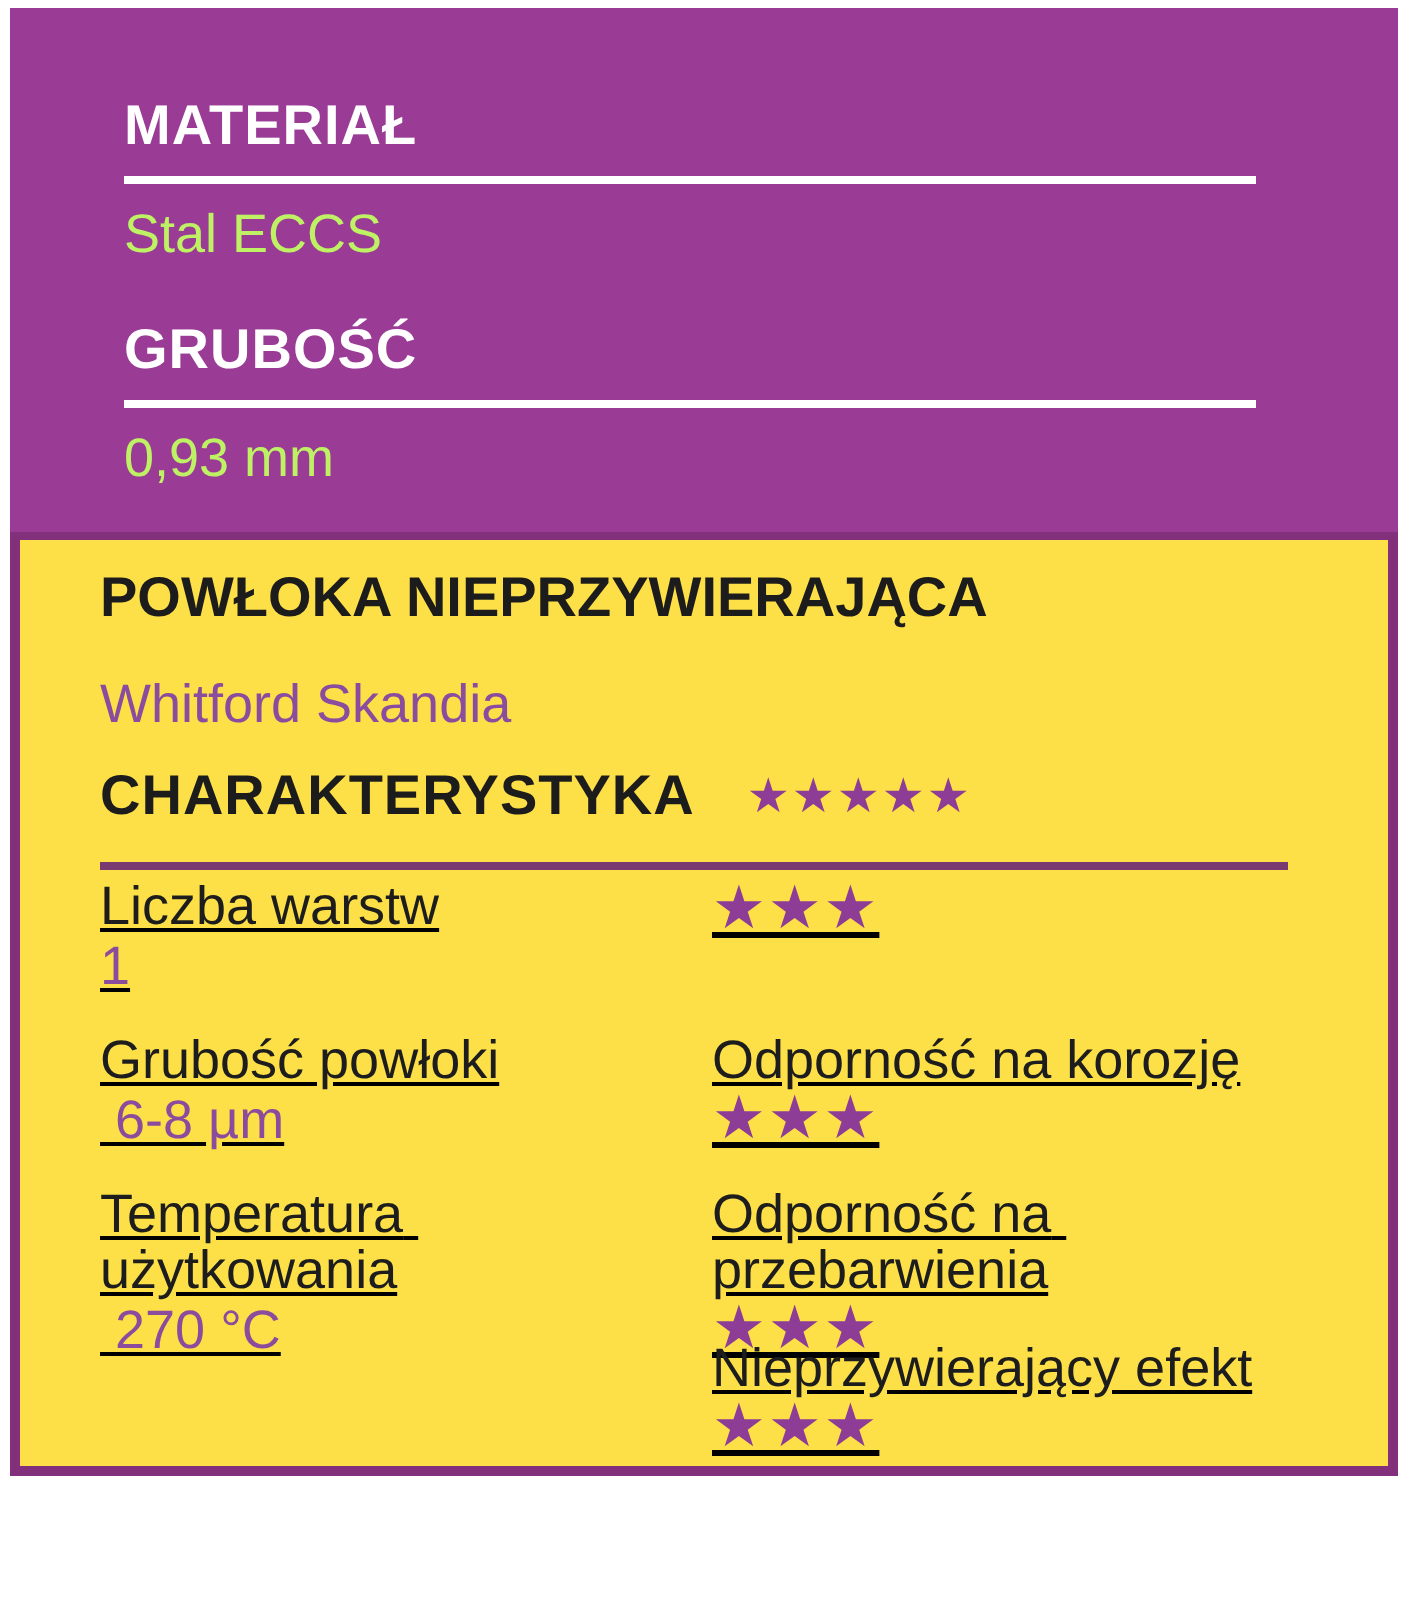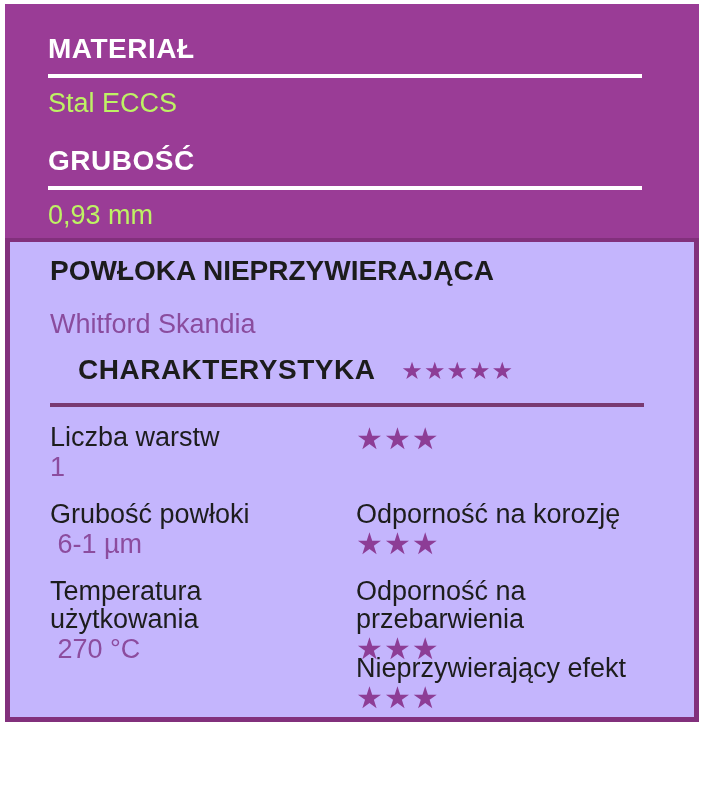--- a/index.html
+++ b/index.html
@@ -20,21 +20,21 @@
     top: 4px;
     width: 694px;
   }
 
   
   .top-section {
     background: #9A3C96;
     padding: 28px 57px 8px 43px;
     box-sizing: border-box;
   }
-  .field { margin: 0; }
+  .field { margin: 14px; }
   .field + .field { margin-top: 26px; }
   .field-label {
     color: #ffffff;
     font-weight: bold;
     font-size: 28px;
     line-height: 34px;
     letter-spacing: 0.5px;
   }
   .field-rule {
     height: 4px;
@@ -43,21 +43,21 @@
     margin: 8px 0 10px 0;
   }
   .field-value {
     color: #bef264;
     font-size: 27px;
     line-height: 30px;
   }
 
   
   .coating-box {
-    background: #c4b5fd;
+    background: #fde047;
     border: 5px solid #82307C;
     border-top: 4px solid #82307C;
     padding: 12px 50px 3px 40px;
     box-sizing: border-box;
   }
   .coating-title {
     color: #1c1c1c;
     font-weight: bold;
     font-size: 28px;
     line-height: 34px;
@@ -73,41 +73,41 @@
     display: flex;
     align-items: center;
     margin-top: 14px;
     line-height: 34px;
   }
   .charak-label {
     color: #1c1c1c;
     font-weight: bold;
     font-size: 28px;
     letter-spacing: 0.5px;
-    margin-left: 28px;
   }
   .charak-stars {
     color: #8D3D96;
     font-size: 24px;
     margin-left: 26px;
     letter-spacing: 1px;
     line-height: 24px;
     padding-top: 2px;
   }
   .divider {
     height: 4px;
     background: #793A72;
     border: none;
     margin: 16px 0 0 0;
   }
 
   
   .grid {
     display: flex;
-    margin-top: 16px;
+    margin-top: 4px;
+    text-decoration: underline;
   }
   .col-left { width: 306px; flex: 0 0 306px; }
   .col-right { flex: 1; }
   .cell { height: 77px; box-sizing: border-box; }
   .col-left .cell:last-child,
   .col-right .cell:last-child { height: auto; }
   .cell-label {
     color: #1d1d1d;
     font-size: 27px;
     line-height: 28px;
@@ -157,21 +157,21 @@
 
     <div class="grid">
 
       <div class="col-left">
         <div class="cell">
           <div class="cell-label">Liczba warstw</div>
           <div class="cell-value">1</div>
         </div>
         <div class="cell">
           <div class="cell-label">Grubość powłoki</div>
-          <div class="cell-value"> 6-1 µm</div>
+          <div class="cell-value"> 6-8 µm</div>
         </div>
         <div class="cell">
           <div class="cell-label">Temperatura użytkowania</div>
           <div class="cell-value"> 270 °C</div>
         </div>
       </div>
 
       <div class="col-right">
         <div class="cell">
           <div class="cell-stars">★★★</div>

